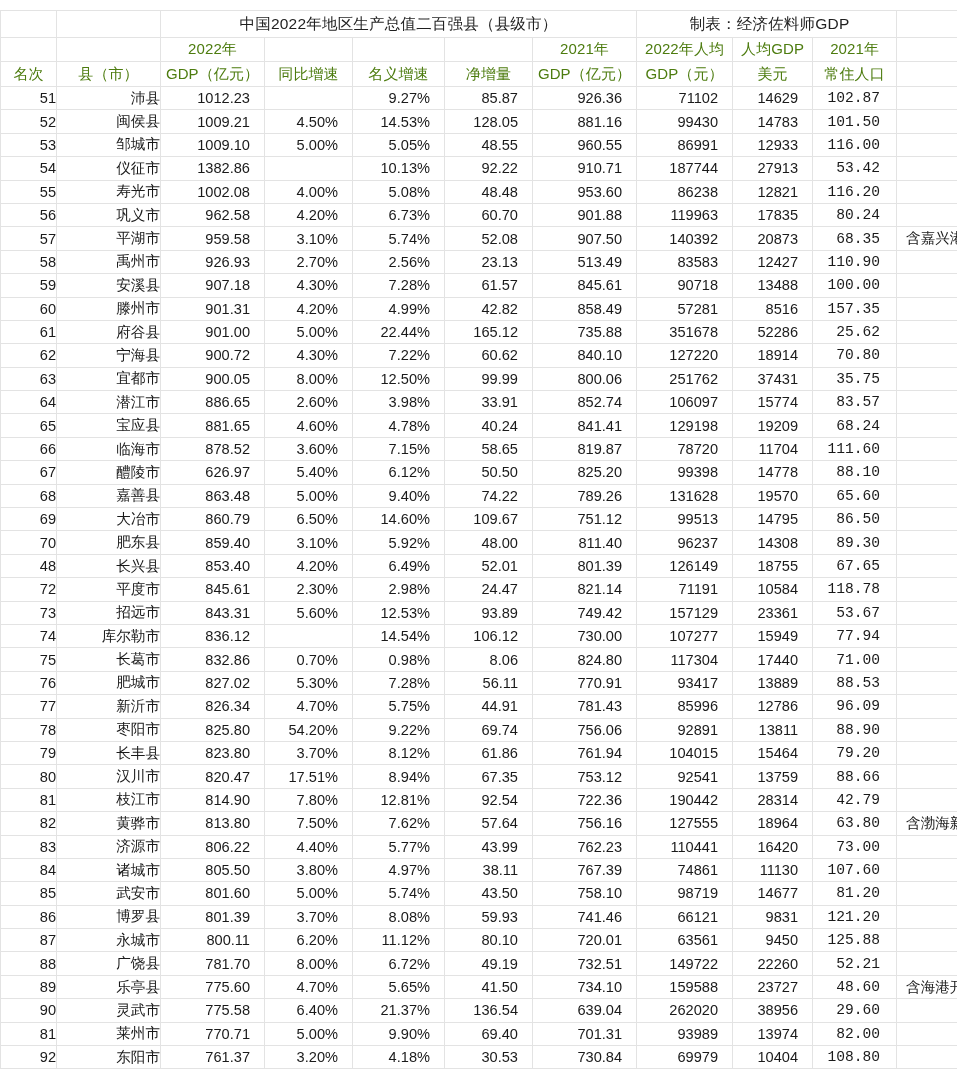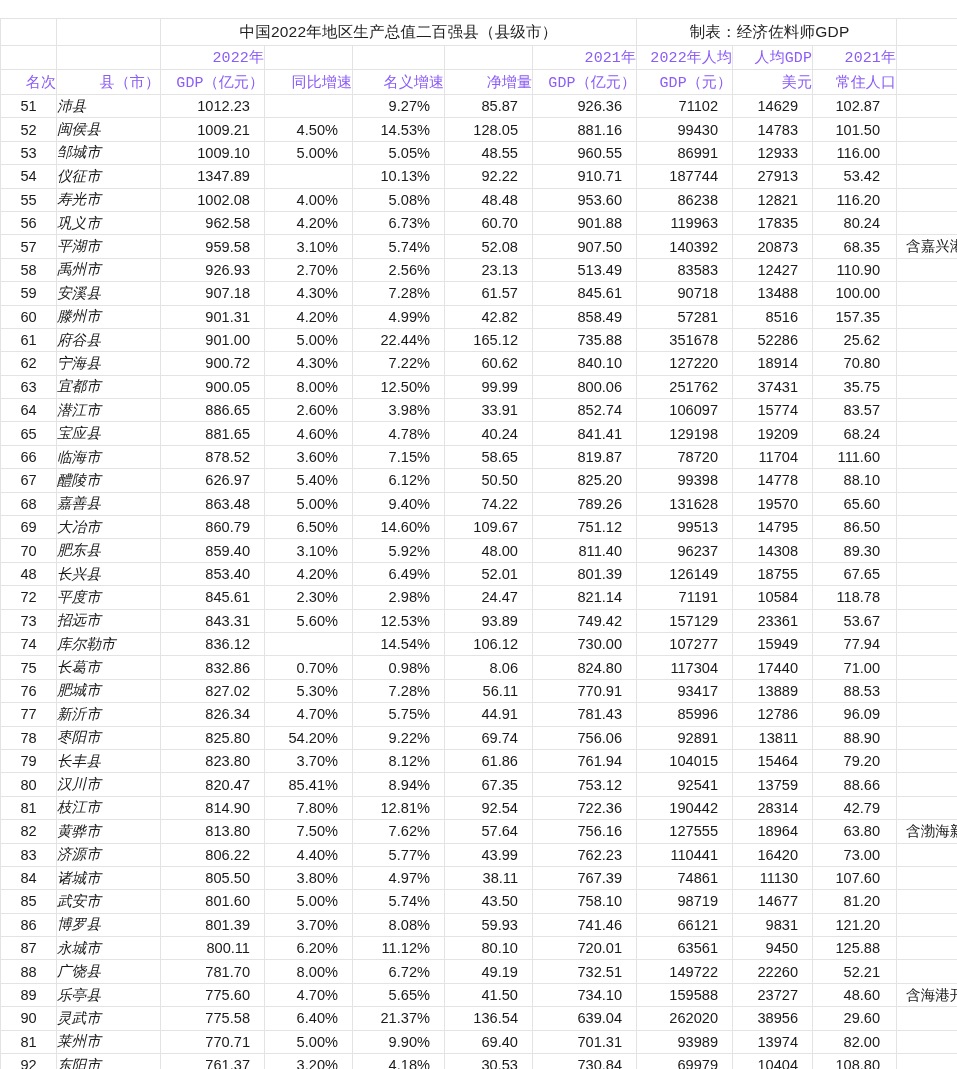--- a/index.html
+++ b/index.html
@@ -14,21 +14,21 @@
     font-family: "Liberation Sans", "DejaVu Sans", sans-serif;
     color: #1a1a1a;
     overflow: hidden;
   }
 
   .sheet {
     width: 790px;
     height: 1069px;
     position: relative;
     box-sizing: border-box;
-    padding-top: 18px;
+    padding-top: 10px;
     background: #ffffff;
   }
 
   table.grid {
     border-collapse: collapse;
     width: 957px;
     table-layout: fixed;
   }
 
   table.grid td, table.grid th {
@@ -69,55 +69,54 @@
     text-align: center;
     font-size: 12px;
     color: #4a4a4a;
     padding-left: 6px !important;
   }
 
   
   .hdr td {
     height: 22px;
     font-size: 15px;
-    text-align: right;
-    color: #8b5cf6;
+    text-align: center;
+    color: #4d7c0f;
     letter-spacing: .1px;
-    font-family: Liberation Mono, monospace;
   }
   .hdr-top td { height: 23px; }
   .hdr-bot td { height: 24px; }
   .hdr-note {
     font-size: 15px;
     letter-spacing: 3px;
   }
 
   
   tr.data td {
     height: 22.4px;
     font-size: 14.6px;
     color: #1a1a1a;
   }
   td.rank {
-    text-align: center;
+    text-align: right;
     font-weight: bold;
     font-size: 14.8px;
   }
   td.cname {
-    text-align: left;
+    text-align: right;
     font-size: 14.6px;
-    font-style: italic;
   }
   td.num {
     text-align: right;
     padding-right: 14px !important;
     font-variant-numeric: tabular-nums;
   }
   td.num.pop {
     padding-right: 16px !important;
+    font-family: Liberation Mono, monospace;
   }
   td.red {
     color: #c35050;
   }
   td.note {
     text-align: left;
     padding-left: 9px !important;
     font-size: 13.6px;
     color: #2a2a2a;
   }
@@ -213,21 +212,21 @@
           <td class="num">48.55</td>
           <td class="num">960.55</td>
           <td class="num red">86991</td>
           <td class="num">12933</td>
           <td class="num pop">116.00</td>
           <td class="note"></td>
         </tr>
         <tr class="data">
           <td class="rank">54</td>
           <td class="cname">仪征市</td>
-          <td class="num red">1347.89</td>
+          <td class="num red">1382.86</td>
           <td class="num"></td>
           <td class="num">10.13%</td>
           <td class="num">92.22</td>
           <td class="num">910.71</td>
           <td class="num red">187744</td>
           <td class="num">27913</td>
           <td class="num pop">53.42</td>
           <td class="note"></td>
         </tr>
         <tr class="data">
@@ -552,21 +551,21 @@
           <td class="num">761.94</td>
           <td class="num red">104015</td>
           <td class="num">15464</td>
           <td class="num pop">79.20</td>
           <td class="note"></td>
         </tr>
         <tr class="data">
           <td class="rank">80</td>
           <td class="cname">汉川市</td>
           <td class="num red">820.47</td>
-          <td class="num">85.41%</td>
+          <td class="num">17.51%</td>
           <td class="num">8.94%</td>
           <td class="num">67.35</td>
           <td class="num">753.12</td>
           <td class="num red">92541</td>
           <td class="num">13759</td>
           <td class="num pop">88.66</td>
           <td class="note"></td>
         </tr>
         <tr class="data">
           <td class="rank">81</td>

